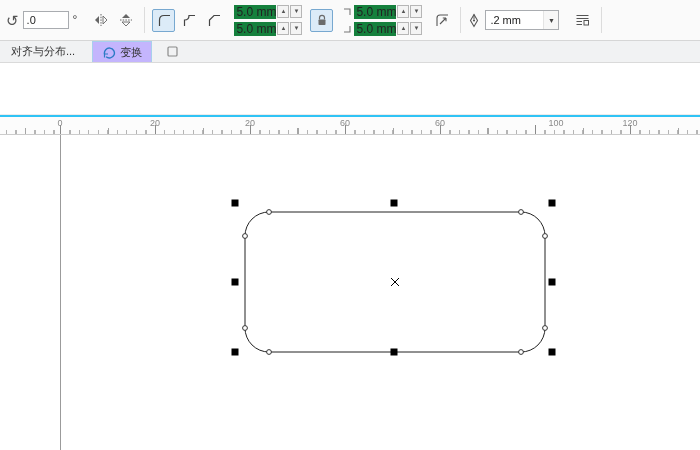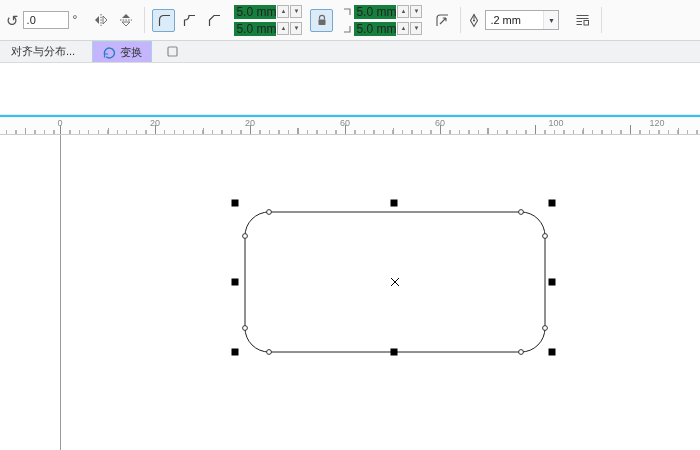--- a/index.html
+++ b/index.html
@@ -199,21 +199,21 @@
         <span class="ruler-label" style="left: 155px;">20</span>
         <i class="ruler-major-tick" style="left: 155px;"></i>
         <span class="ruler-label" style="left: 250px;">20</span>
         <i class="ruler-major-tick" style="left: 250px;"></i>
         <span class="ruler-label" style="left: 345px;">60</span>
         <i class="ruler-major-tick" style="left: 345px;"></i>
         <span class="ruler-label" style="left: 440px;">60</span>
         <i class="ruler-major-tick" style="left: 440px;"></i>
         <span class="ruler-label" style="left: 556px;">100</span>
         <i class="ruler-major-tick" style="left: 535px;"></i>
-        <span class="ruler-label" style="left: 657px;">120</span>
+        <span class="ruler-label" style="left: 630px;">120</span>
         <i class="ruler-major-tick" style="left: 630px;"></i>
       </div>
   </div>
 
   <div class="canvas">
     <svg width="700" height="315" viewBox="0 0 700 315">
 
       <line x1="60.5" y1="0" x2="60.5" y2="315" stroke="#9b9b9b" stroke-width="1"></line>
 
       <rect x="245" y="77" width="300" height="140" rx="24" ry="24" fill="none" stroke="#222" stroke-width="1"></rect>

